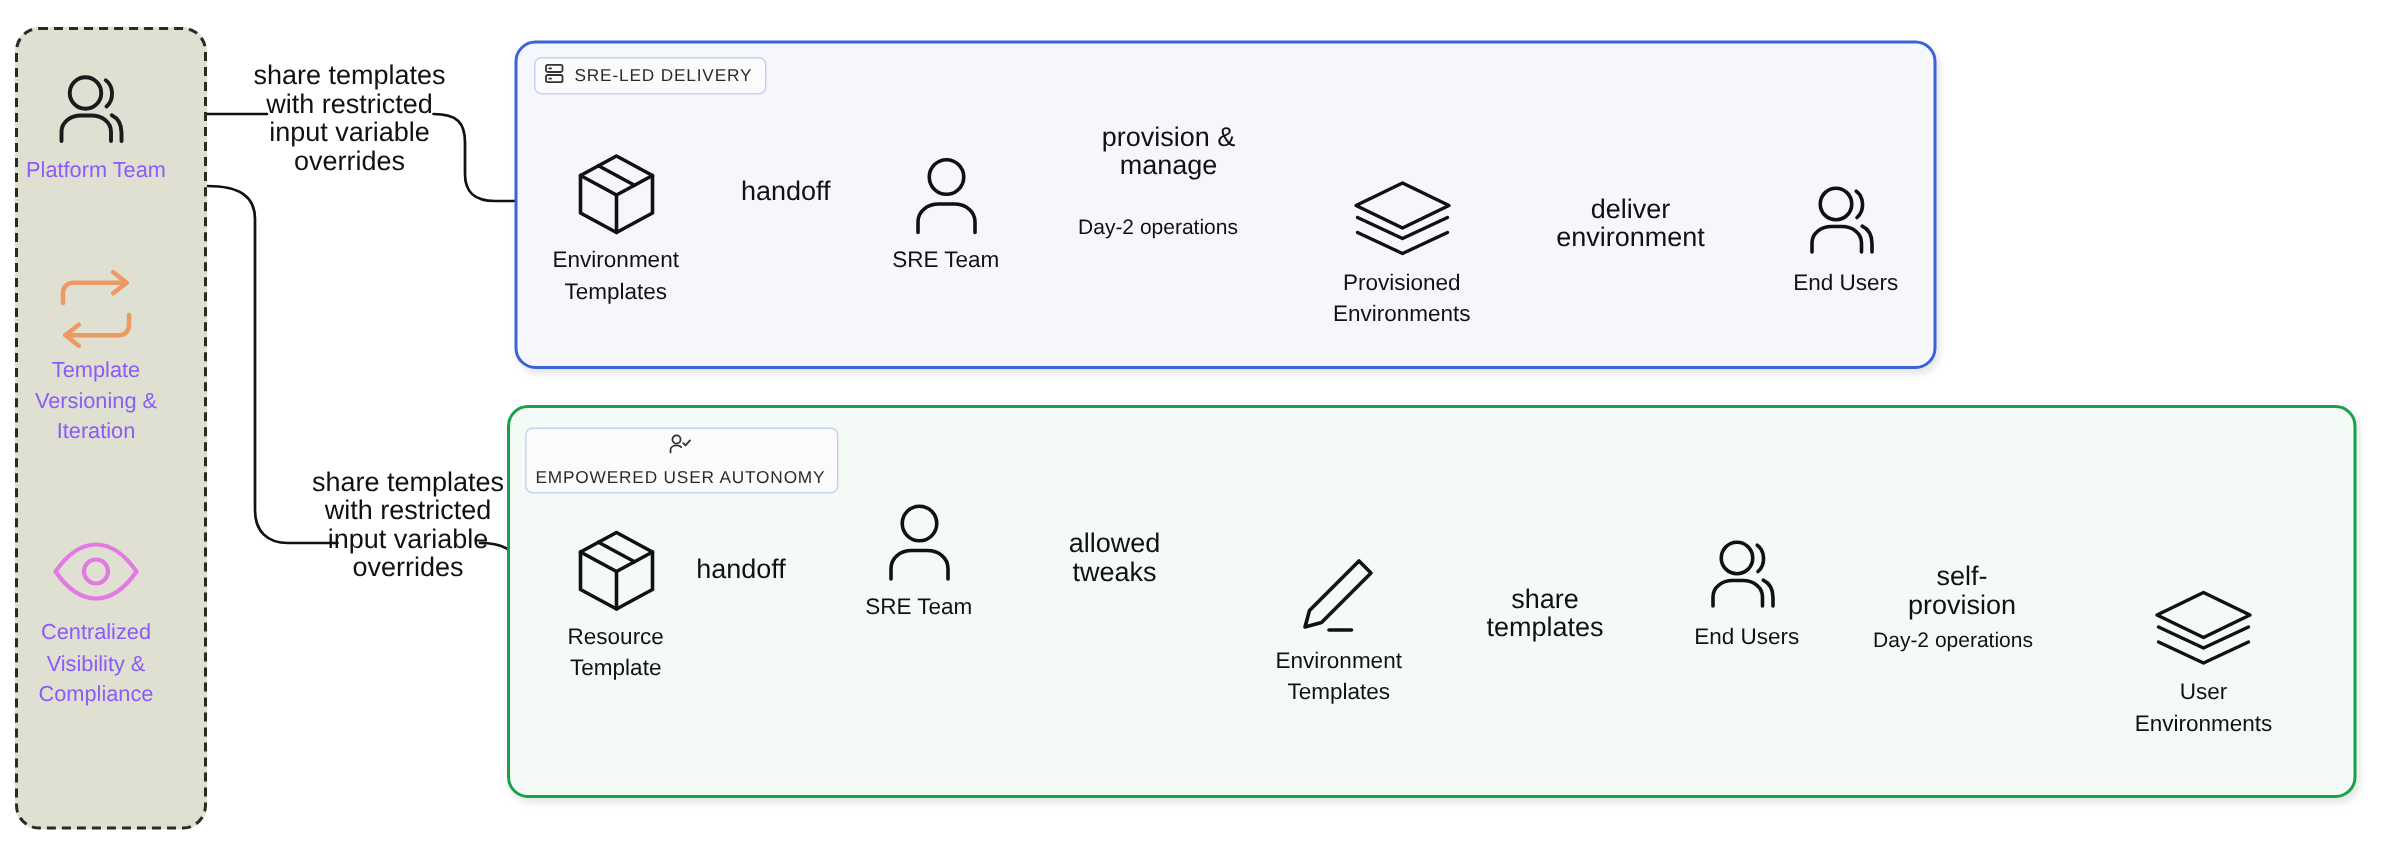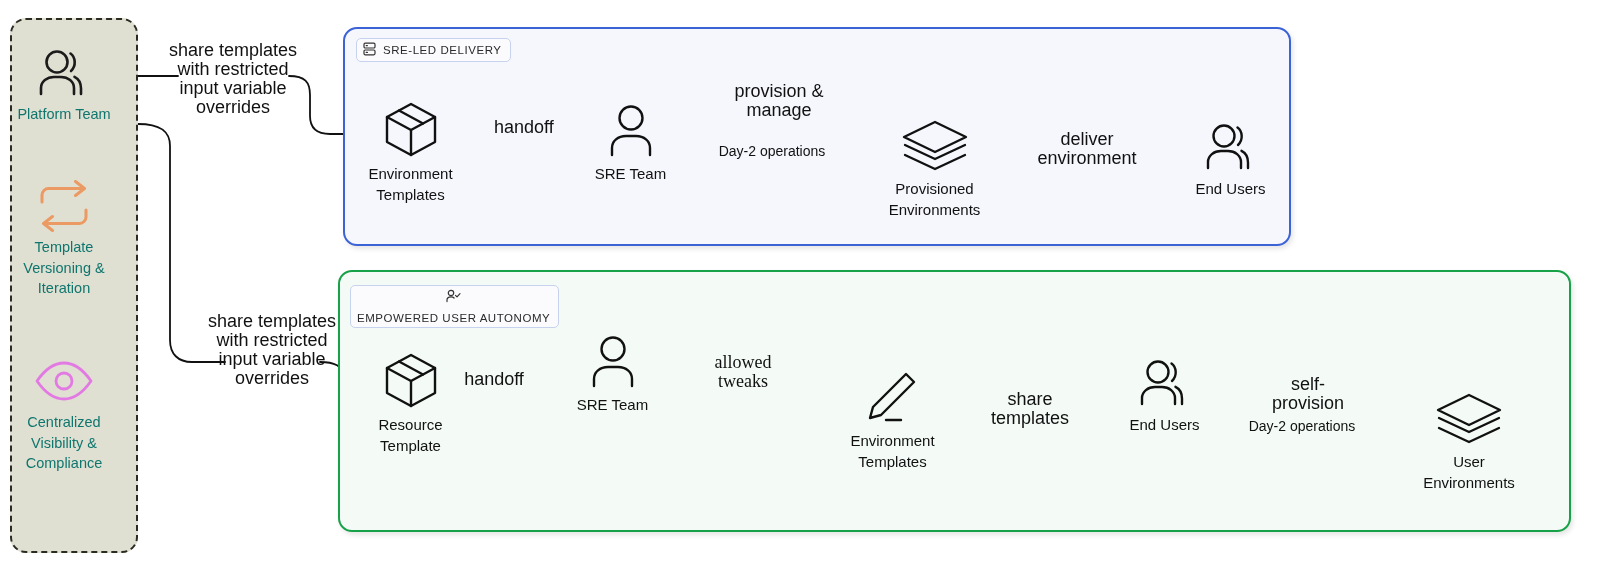--- a/index.html
+++ b/index.html
@@ -7,21 +7,21 @@
        font-family:"Liberation Sans","DejaVu Sans",sans-serif;color:#111111;}
   #canvas{position:absolute;inset:0;}
   svg.wires{position:absolute;left:0;top:0;width:1600px;height:575px;pointer-events:none;}
 
   
   .sidebar{position:absolute;left:10px;top:18px;width:128px;height:535px;
     background:#dfdfd2;border:2.5px dashed #2b2b22;border-radius:16px;
     box-sizing:border-box;}
   .side-item{position:absolute;left:0;width:128px;text-align:center;}
   .side-item .glyph{height:62px;display:flex;align-items:center;justify-content:center;}
-  .side-item .cap{font-size:14.5px;line-height:20.5px;color:#0f766e;}
+  .side-item .cap{font-size:14.5px;line-height:20.5px;color:#8b5cf6;}
 
   
   .panel{position:absolute;box-sizing:border-box;border-radius:14px;}
   .panel.blue{left:343px;top:27px;width:948px;height:219px;
     background:#f6f7fd;border:2px solid #3b63d6;
     box-shadow:2px 3px 5px rgba(0,0,0,.10);}
   .panel.green{left:338px;top:270px;width:1233px;height:262px;
     background:#f4fbf6;border:2px solid #17a148;
     box-shadow:2px 3px 5px rgba(0,0,0,.10);}
   .badge{position:absolute;display:inline-flex;align-items:center;gap:7px;
@@ -270,18 +270,18 @@
         <path d="M34,2 L65,17 L34,32 L3,17 Z"></path>
         <path d="M4,25 L34,39 L64,25"></path>
         <path d="M4,35 L34,49 L64,35"></path>
       </svg>
     </div>
     <div class="cap">User
 Environments</div>
   </div>
 
   <div class="elabel" style="left:462px;top:370px;width:64px;">handoff</div>
-  <div class="elabel" style="left:688px;top:353px;width:110px;font-family:Liberation Serif, serif;">allowed tweaks</div>
+  <div class="elabel" style="left:688px;top:353px;width:110px;">allowed tweaks</div>
   <div class="elabel" style="left:974px;top:390px;width:112px;">share templates</div>
   <div class="elabel" style="left:1259px;top:375px;width:98px;">self-provision</div>
   <div class="elabel sm" style="left:1238px;top:417px;width:128px;">Day-2 operations</div>
 
 </div>
 
 </body></html>

